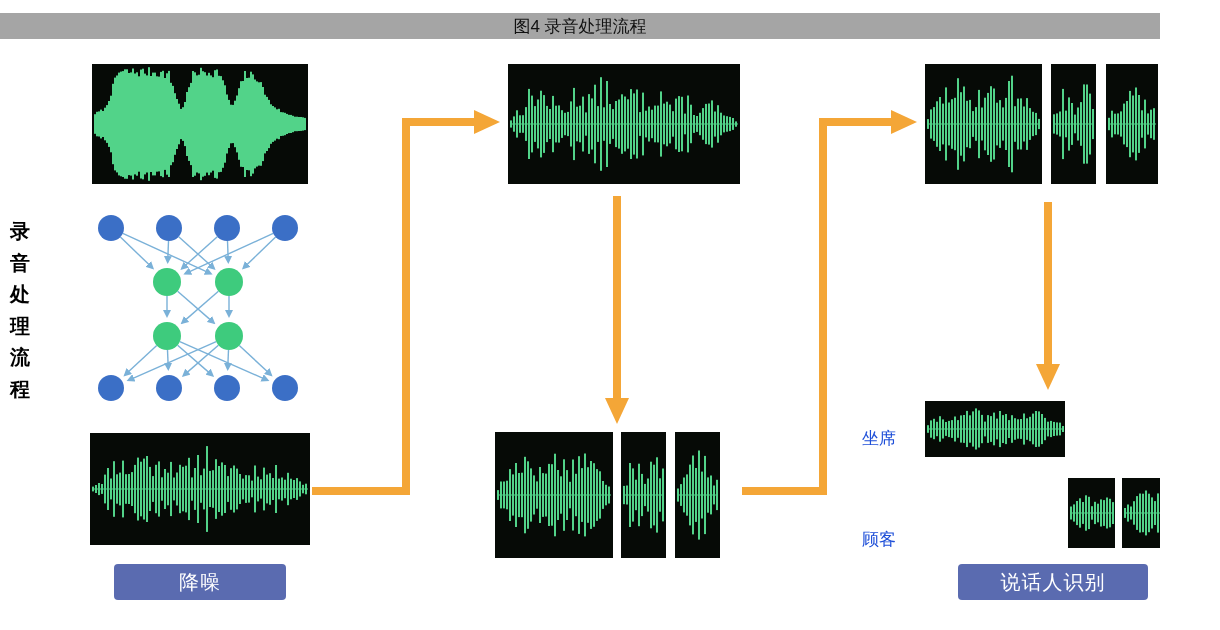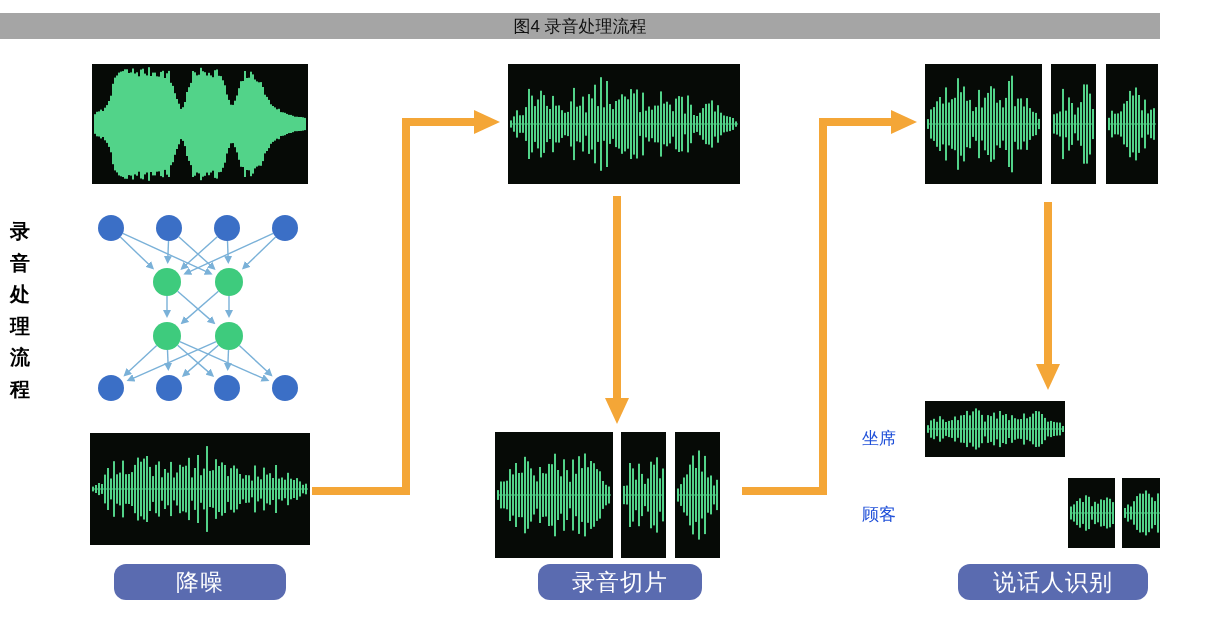--- a/index.html
+++ b/index.html
@@ -17,23 +17,23 @@
   }
   .banner span { font-size: 17px; color: var(--title_text); }
   .side-label {
     position: absolute; left: 8px; top: 216px; width: 24px;
     font-size: 20px; font-weight: bold; line-height: 31.5px;
     color: #000; text-align: center; word-break: break-all;
   }
   .wave, .net { position: absolute; display: block; }
   .step-btn {
     position: absolute; height: 36px;
-    background: var(--button_bg); border-radius: 12px;
+    background: var(--button_bg); border-radius: 4px;
     display: flex; align-items: center; justify-content: center;
-    color: var(--button_text); font-size: 23px; letter-spacing: 1px;
+    color: var(--button_text); font-size: 20px; letter-spacing: 1px;
   }
   .spk-label { position: absolute; font-size: 17px; color: #1d4ed8; }
   .overlay {
     position: absolute; left: 0; top: 0; width: 1220px; height: 630px;
     pointer-events: none;
   }
   .flow { stroke: var(--arrow); stroke-width: 8; fill: none; }
   .oa-head { fill: var(--arrow); }
 </style>
 </head>
@@ -446,23 +446,20 @@
         <rect x="23" y="18.5" width="2" height="89.1"></rect>
         <rect x="26" y="39.6" width="2" height="46.9"></rect>
         <rect x="29" y="23.9" width="2" height="78.2"></rect>
         <rect x="32" y="45.4" width="2" height="35.3"></rect>
         <rect x="35" y="43.5" width="2" height="38.9"></rect>
         <rect x="38" y="53.5" width="2" height="18.9"></rect>
         <rect x="41" y="47.8" width="2" height="30.3"></rect>
       </g>
     </svg>
 
-  <div class="step-btn" style="left:538px;top:564px;width:164px">
-    <span>录音切片</span>
-  </div>
 
   <svg class="wave" style="left:925px;top:64px;width:117px;height:120px" viewBox="0 0 117 120">
       <rect width="117" height="120" fill="#060a06"></rect>
       <line x1="2" y1="60" x2="115" y2="60" stroke="#52d389" stroke-width="1.2"></line>
       <g fill="#52d389">
         <rect x="2" y="55.1" width="2" height="9.8"></rect>
         <rect x="5" y="45.4" width="2" height="29.2"></rect>
         <rect x="8" y="43.1" width="2" height="33.8"></rect>
         <rect x="11" y="37.3" width="2" height="45.5"></rect>
         <rect x="14" y="33.0" width="2" height="54.0"></rect>
@@ -591,21 +588,21 @@
         <rect x="119" y="16.9" width="2" height="22.3"></rect>
         <rect x="122" y="20.7" width="2" height="14.7"></rect>
         <rect x="125" y="19.9" width="2" height="16.2"></rect>
         <rect x="128" y="20.9" width="2" height="14.1"></rect>
         <rect x="131" y="21.4" width="2" height="13.2"></rect>
         <rect x="134" y="21.6" width="2" height="12.8"></rect>
         <rect x="137" y="25.0" width="2" height="6.0"></rect>
       </g>
     </svg>
 
-  <div class="spk-label" style="left:862px;top:503px">顾客</div>
+  <div class="spk-label" style="left:862px;top:528px">顾客</div>
   <svg class="wave" style="left:1068px;top:478px;width:47px;height:70px" viewBox="0 0 47 70">
       <rect width="47" height="70" fill="#060a06"></rect>
       <line x1="2" y1="35" x2="45" y2="35" stroke="#52d389" stroke-width="1.2"></line>
       <g fill="#52d389">
         <rect x="2" y="28.5" width="2" height="13.0"></rect>
         <rect x="5" y="26.4" width="2" height="17.2"></rect>
         <rect x="8" y="23.0" width="2" height="24.1"></rect>
         <rect x="11" y="20.3" width="2" height="29.4"></rect>
         <rect x="14" y="24.0" width="2" height="21.9"></rect>
         <rect x="17" y="17.3" width="2" height="35.4"></rect>

